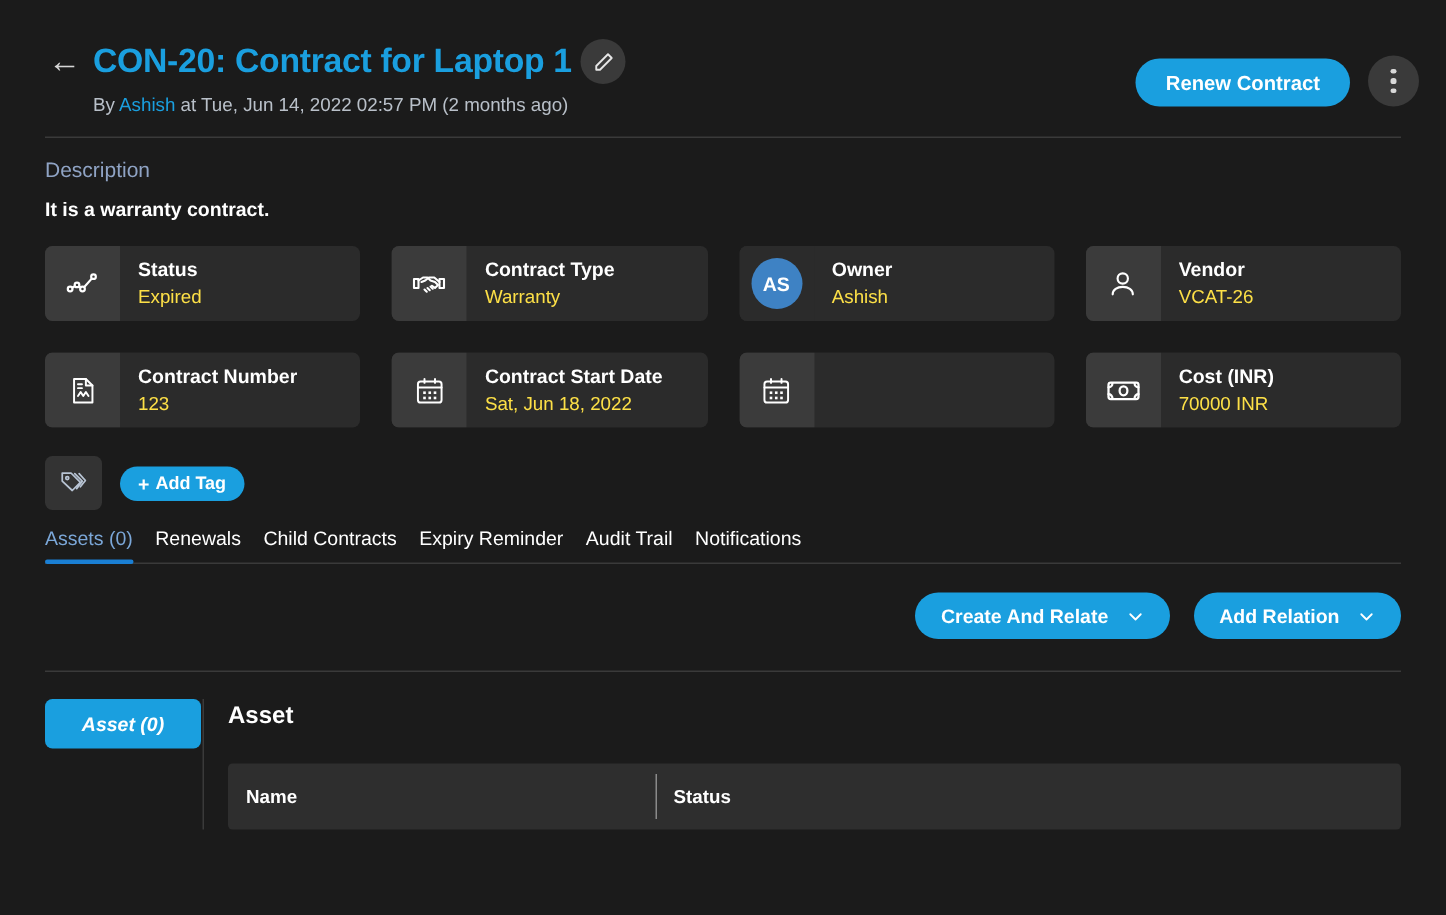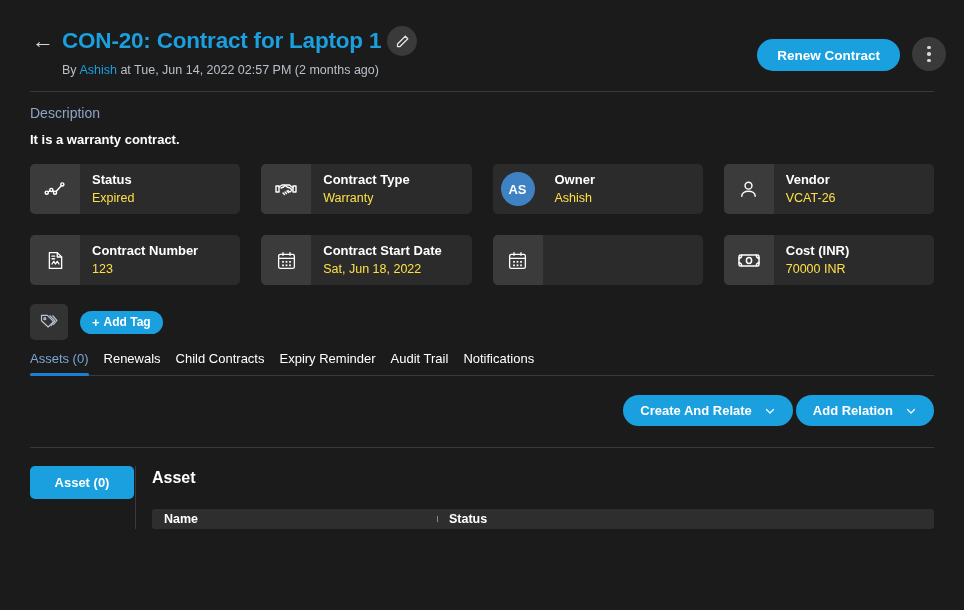--- a/index.html
+++ b/index.html
@@ -123,43 +123,44 @@
   .tab.active { color: #7ba7d8; }
   .tab.active::after {
     content: ""; position: absolute; left: 0; right: 0; bottom: -1px;
     height: 3px; background: #1a7fd4; border-radius: 2px;
   }
   .tabs-rule { height: 1px; background: #3a3a3a; margin: 0 30px; }
 
   
   .rel-row {
     display: flex; justify-content: flex-end; align-items: center;
-    gap: 3px; padding: 19px 30px 0 30px;
+    gap: 16px; padding: 19px 30px 0 30px;
   }
   .btn-drop {
     background: #1a9fdf; color: #fff; border: none; border-radius: 18px;
     height: 31px; padding: 0 17px; font-size: 13px; font-weight: 700;
     cursor: pointer; display: inline-flex; align-items: center; gap: 12px;
     font-family: "Liberation Sans", sans-serif; white-space: nowrap;
   }
   .rel-rule { height: 1px; background: #3a3a3a; margin: 21px 30px 0 30px; }
 
   
   .bottom { display: flex; padding: 0 30px 0 30px; margin-top: 18px; }
   .side-col { width: 106px; flex: 0 0 106px; border-right: 1px solid #3a3a3a; padding-right: 0; }
   .side-pill {
     background: #1a9fdf; color: #fff; border: none;
     border-radius: 5px; height: 33px; width: 104px;
     font-size: 13px; font-weight: 700; cursor: pointer;
     font-family: "Liberation Sans", sans-serif;
+    font-style: italic;
   }
   .content-col { flex: 1; padding-left: 16px; }
   .section-title { font-size: 16px; font-weight: 700; color: #ffffff; padding-top: 3px; }
   .table { margin-top: 22px; background: #2e2e2e; border-radius: 3px; }
-  .thead { display: flex; height: 20px; align-items: center; }
+  .thead { display: flex; height: 44px; align-items: center; }
   .th {
     font-size: 12.5px; font-weight: 700; color: #ffffff;
     padding-left: 12px; position: relative; display: flex; align-items: center;
     height: 100%;
   }
   .th:not(:first-child)::before {
     content: ""; position: absolute; left: 0; top: 7px; bottom: 7px;
     width: 1px; background: #8a8a8a;
   }
   .th.c0 { width: 285px; flex: 0 0 285px; }

